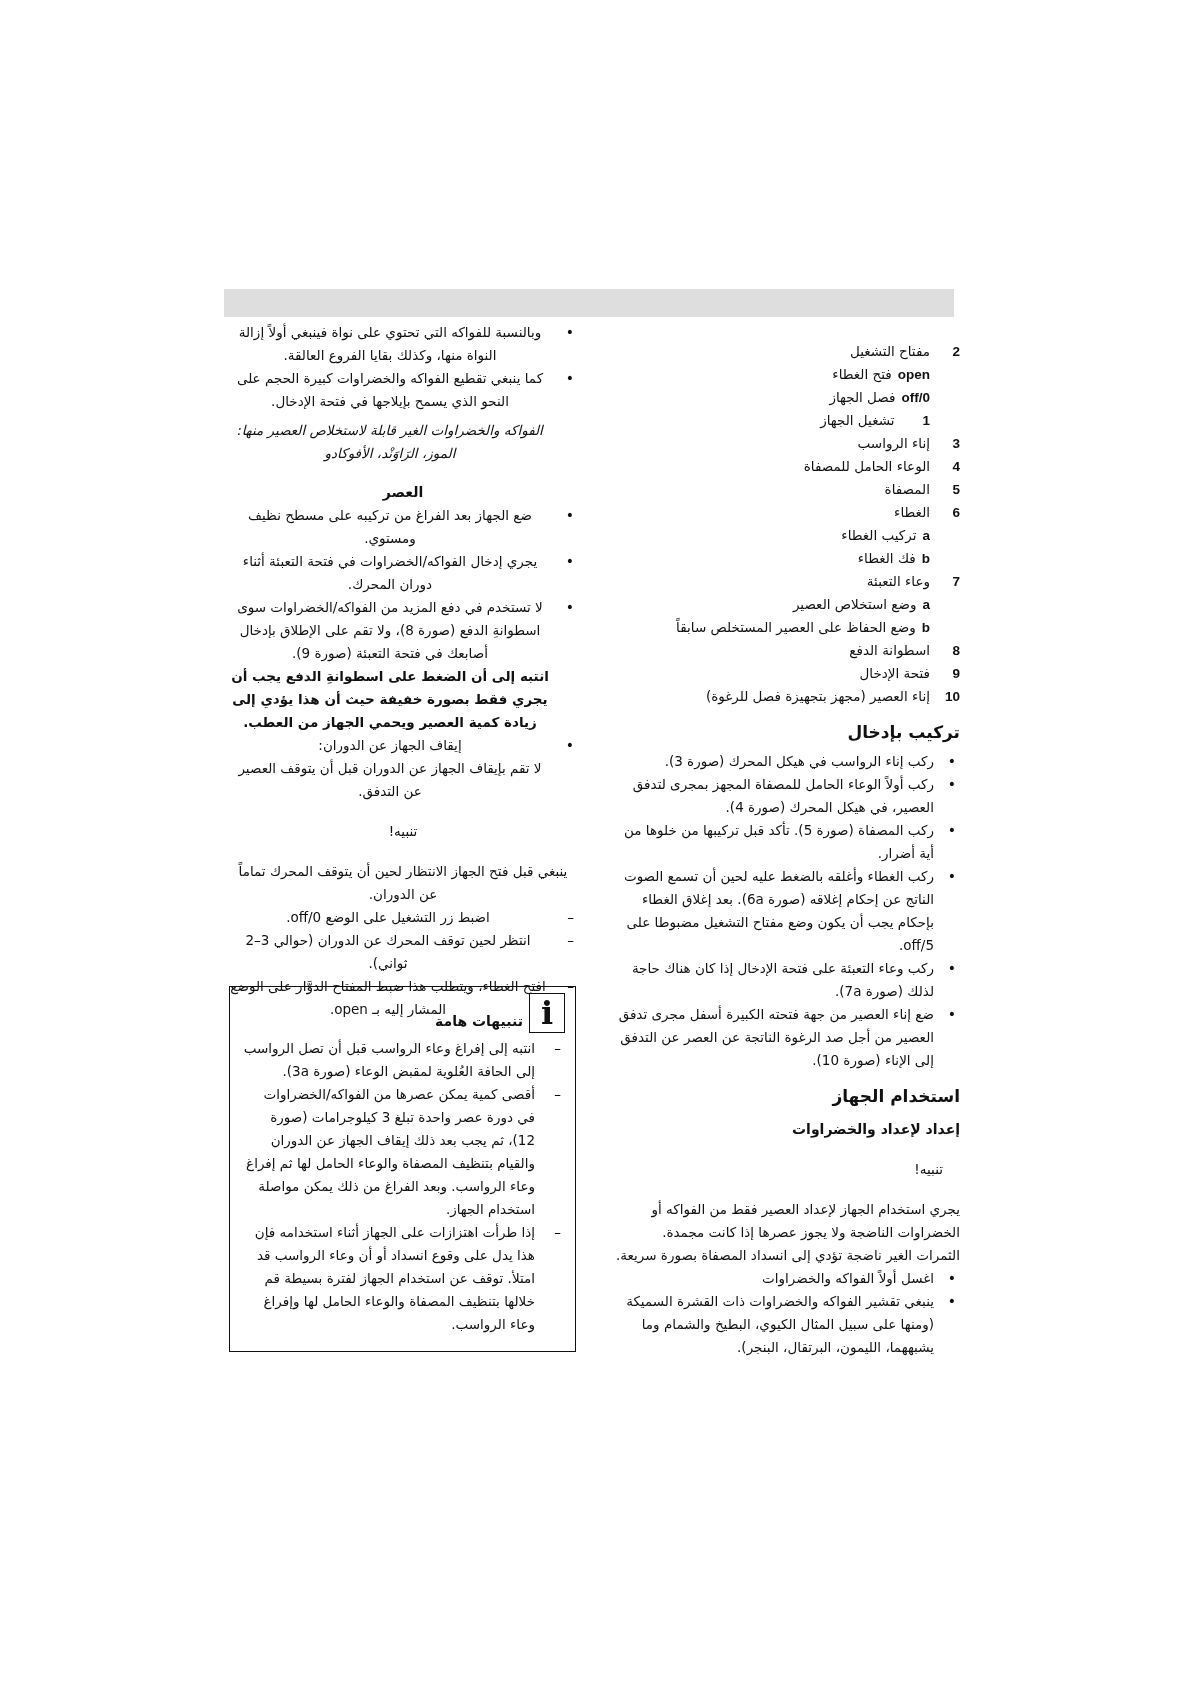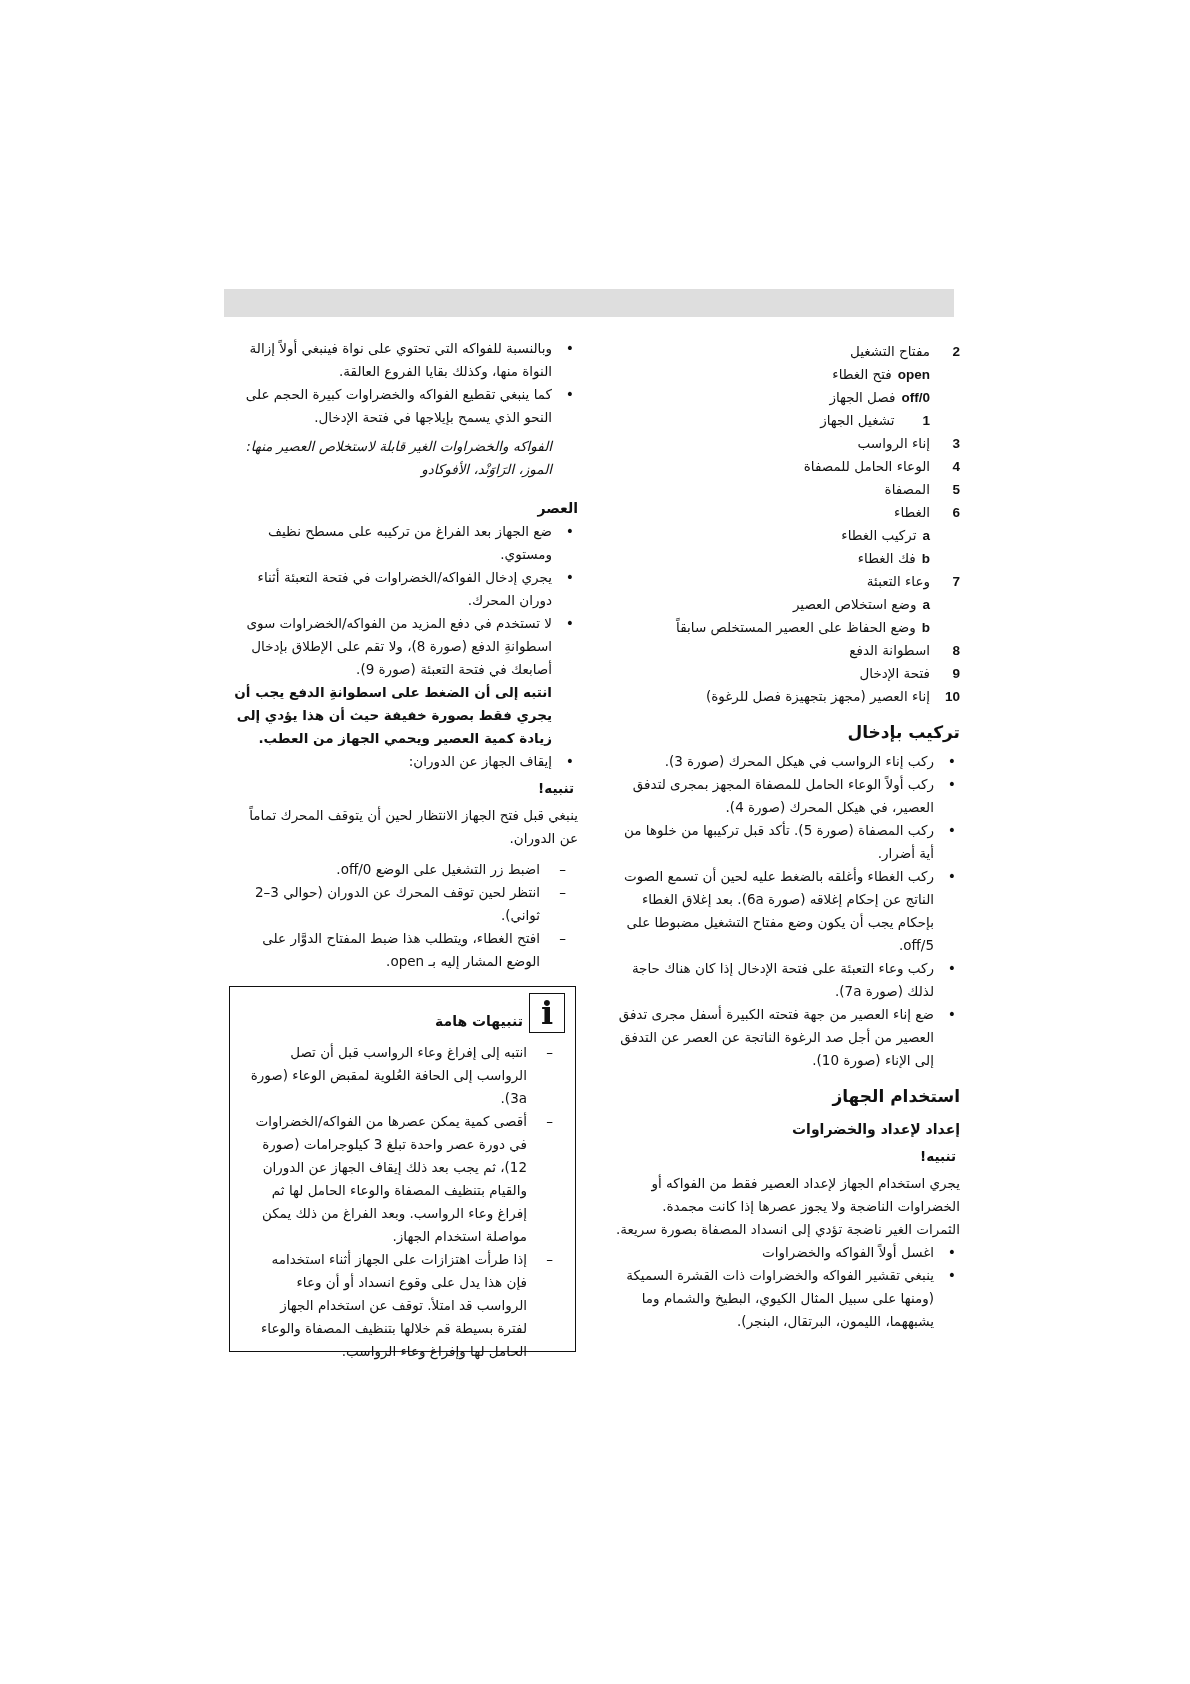--- a/index.html
+++ b/index.html
@@ -1,33 +1,33 @@
 <!DOCTYPE html>
 <html><head>
 <meta charset="utf-8">
 <style>
   html, body { margin:0; padding:0; background:#ffffff; }
   body { width:1190px; height:1684px; position:relative; overflow:hidden;
          font-family:"DejaVu Sans", sans-serif; color:#111; }
   .header-bar { position:absolute; left:224px; top:289px; width:730px; height:28px; background:#dedede; }
   .col { position:absolute; direction:rtl; text-align:right; font-size:13.5px; line-height:23px; }
   .col-right { left:615px; top:340px; width:345px; }
-  .col-left { left:228px; top:337px; width:350px; }
+  .col-left { left:228px; top:321px; width:350px;text-align:center; }
   .num-list { list-style:none; margin:0; padding:0; }
   .num-list li { display:flex; align-items:baseline; }
   .num { font-family:"Liberation Sans", sans-serif; font-weight:bold; width:30px; flex:none; text-align:right; }
   .indent1 { padding-right:30px; }
   .latin { font-family:"Liberation Sans", sans-serif; font-weight:bold; margin-left:6px; }
   h2 { font-size:17px; font-weight:bold; margin:12px 0 6px 0; line-height:24px; }
   h3 { font-size:14px; font-weight:bold; margin:10px 0 0 0; line-height:23px; }
-  .warn { font-weight:bold; margin:4px; }
+  .warn { font-weight:normal; margin:17px; }
   ul.bul { list-style:none; margin:0; padding:0; }
   ul.bul li { position:relative; padding-right:26px; }
   ul.bul li::before { content:"\2022"; position:absolute; right:4px; top:0; font-size:14px; }
-  ul.dash { list-style:none; margin:8px; padding:0; }
+  ul.dash { list-style:none; margin:0; padding:0; }
   ul.dash li { position:relative; padding-right:30px; }
   ul.dash li::before { content:"\2013"; position:absolute; right:4px; top:0; }
   p { margin:0; }
   .bold { font-weight:bold; }
   .info-box { position:absolute; left:229px; top:986px; width:347px; height:366px; border:1.5px solid #111; box-sizing:border-box; direction:rtl; text-align:right; font-size:13.5px; line-height:23px; padding:6px 10px 6px 12px; }
   .info-head { display:flex; align-items:flex-end; gap:6px; margin-bottom:4px; }
   .info-icon { width:34px; height:38px; border:1.5px solid #111; display:flex; align-items:center; justify-content:center; font-family:"DejaVu Serif", serif; font-weight:bold; font-size:32px; line-height:1; }
   .info-title { font-weight:bold; font-size:14px; }
 </style>
 </head>
@@ -133,20 +133,21 @@
   <h3 style="margin-top:16px">العصر</h3>
   <ul class="bul">
     <li>ضع الجهاز بعد الفراغ من تركيبه على مسطح نظيف ومستوي.</li>
     <li>يجري إدخال الفواكه/الخضراوات في فتحة التعبئة أثناء دوران المحرك.</li>
     <li>
       <span>لا تستخدم في دفع المزيد من الفواكه/الخضراوات سوى اسطوانةِ الدفع (صورة 8)، ولا تقم على الإطلاق بإدخال أصابعك في فتحة التعبئة (صورة 9).</span>
       <span class="bold" style="display:block">انتبه إلى أن الضغط على اسطوانةِ الدفع يجب أن يجري فقط بصورة خفيفة حيث أن هذا يؤدي إلى زيادة كمية العصير ويحمي الجهاز من العطب.</span>
     </li>
     <li>
       <span style="display:block">إيقاف الجهاز عن الدوران:</span>
+      <span style="display:block">لا تقم بإيقاف الجهاز عن الدوران قبل أن يتوقف العصير عن التدفق.</span>
     </li>
   </ul>
 
   <p class="warn">تنبيه!</p>
   <p>ينبغي قبل فتح الجهاز الانتظار لحين أن يتوقف المحرك تماماً عن الدوران.</p>
   <ul class="dash">
     <li>اضبط زر التشغيل على الوضع off/0.</li>
     <li>انتظر لحين توقف المحرك عن الدوران (حوالي 3–2 ثواني).</li>
     <li>افتح الغطاء، ويتطلب هذا ضبط المفتاح الدوَّار على الوضع المشار إليه بـ open.</li>
   </ul>

